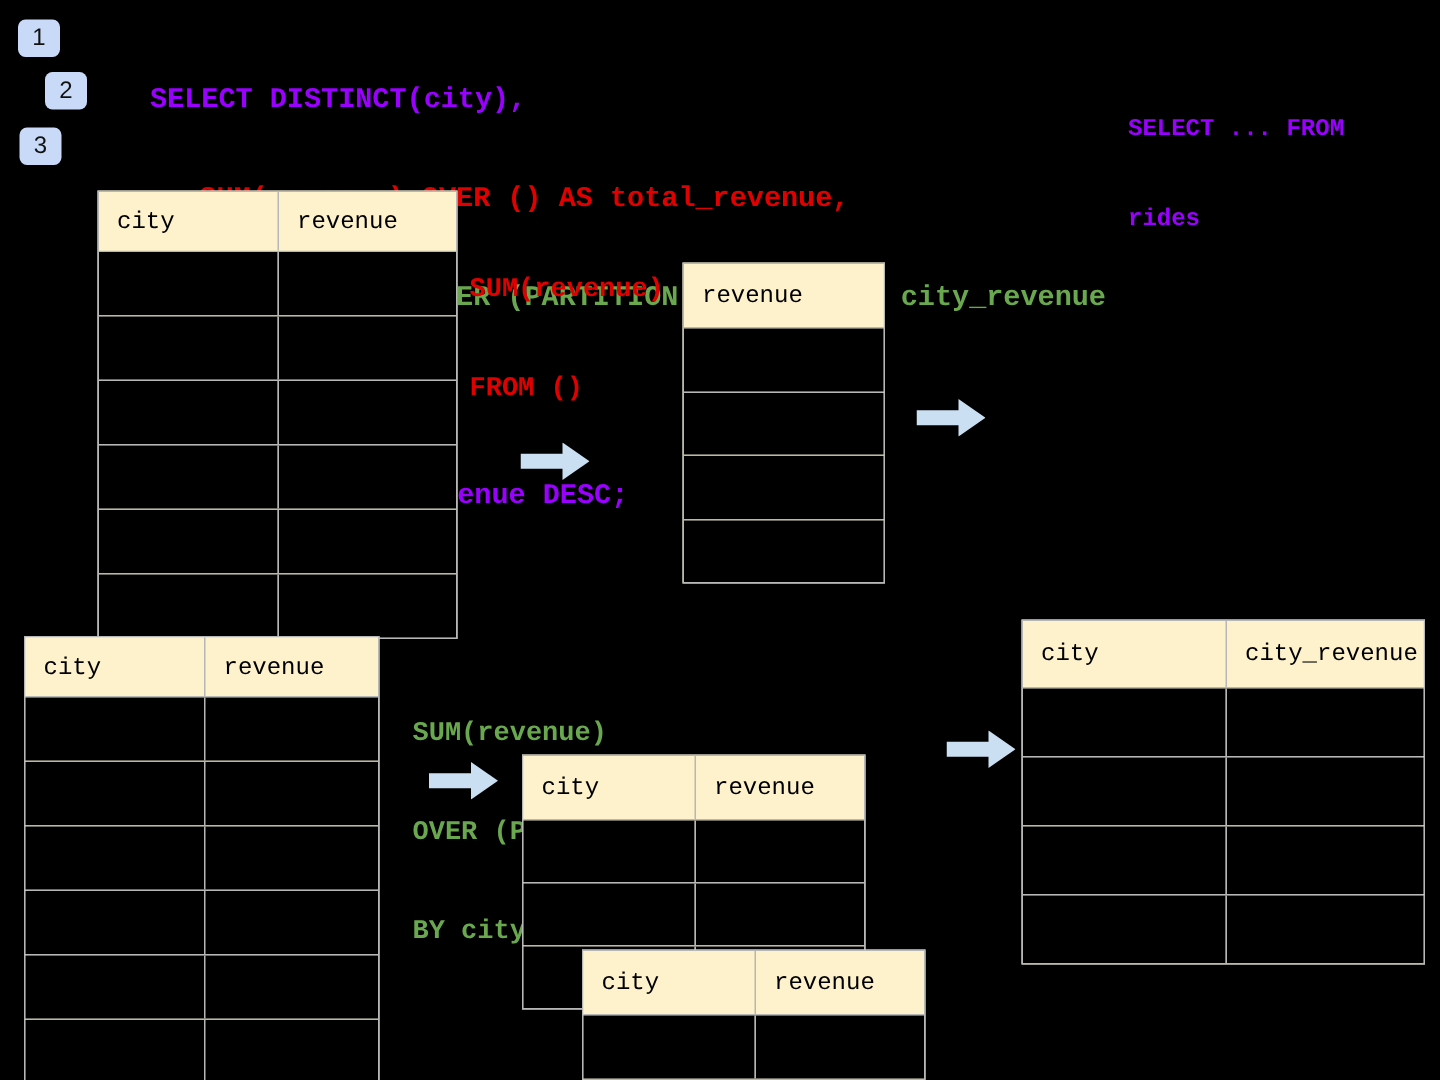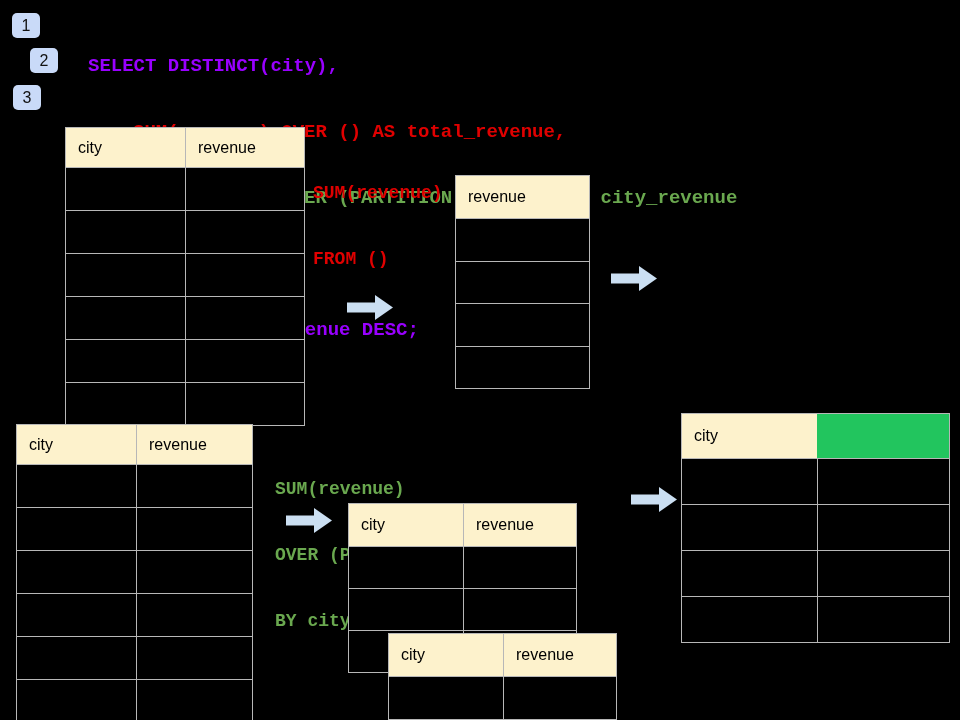--- a/index.html
+++ b/index.html
@@ -21,35 +21,35 @@
   .badge2{left:30px;top:48px;}
   .badge3{left:13px;top:85px;}
 
   
   .code{
     position:absolute;
     font-family:"Liberation Mono","DejaVu Sans Mono",monospace;
     font-weight:bold;white-space:pre;
   }
   .sql-block{left:88px;top:11px;font-size:19px;line-height:22px;}
-  .sql-line{height:22px;}
+  .sql-line{height:22px;margin-left:12px;}
   .ind-4{margin-left:45px;}
   .ind-2{margin-left:23px;}
   [data-color="purple"]{color:var(--purple,#9900ff);}
   [data-color="red"]{color:var(--red,#e00000);}
   [data-color="green"]{color:var(--green,#6aa84f);}
   .side-note{left:752px;top:36px;font-size:16px;line-height:20px;color:var(--purple,#9900ff);}
   .ann-total{left:313px;top:138px;font-size:18px;line-height:22px;color:var(--red,#e00000);}
   .ann-partition{left:275px;top:434px;font-size:18px;line-height:22px;color:var(--green,#6aa84f);}
 
   
   .table{
     position:absolute;
     border:1px solid var(--table-border,#b7b7b7);
-    box-sizing:border-box;background:#22c55e;
+    box-sizing:border-box;background:#fef9c3;font-family:Liberation Mono, monospace;
   }
   .trow{display:grid;}
   .trow + .trow{border-top:1px solid var(--table-border,#b7b7b7);}
   .tcell{box-sizing:border-box;background:#000;}
   .tcell + .tcell{border-left:1px solid var(--table-border,#b7b7b7);}
   .thead .tcell{
     background:var(--table-header-fill,#fdf2cc);
     color:#000;font-size:16px;
     display:flex;align-items:center;padding-left:12px;
   }
@@ -96,20 +96,24 @@
   <div class="badge badge3">3</div>
 
   <div class="code sql-block">
     <div class="sql-line" data-color="purple">SELECT DISTINCT(city),</div>
     <div class="sql-line ind-4" data-color="red">SUM(revenue) OVER () AS total_revenue,</div>
     <div class="sql-line ind-4" data-color="green">SUM(revenue) OVER (PARTITION BY city) as city_revenue</div>
     <div class="sql-line ind-2" data-color="purple">FROM rides</div>
     <div class="sql-line ind-2" data-color="purple">ORDER by city_revenue DESC;</div>
   </div>
 
+  <div class="code side-note">
+    <div>SELECT ... FROM</div>
+    <div>rides</div>
+  </div>
 
   <div class="code ann-total">
     <div>SUM(revenue)</div>
     <div>FROM ()</div>
   </div>
 
   <div class="code ann-partition">
     <div>SUM(revenue)</div>
     <div>OVER (PARTITION</div>
     <div>BY city)</div>
@@ -217,20 +221,21 @@
       </div>
       <div class="trow">
         <div class="tcell"></div>
         <div class="tcell"></div>
       </div>
       <div class="trow"></div>
     </div>
   <div class="table t-city-result">
       <div class="trow thead">
         <div class="tcell">city</div>
+        <div class="tcell">city_revenue</div>
       </div>
       <div class="trow">
         <div class="tcell"></div>
         <div class="tcell"></div>
       </div>
       <div class="trow">
         <div class="tcell"></div>
         <div class="tcell"></div>
       </div>
       <div class="trow">

